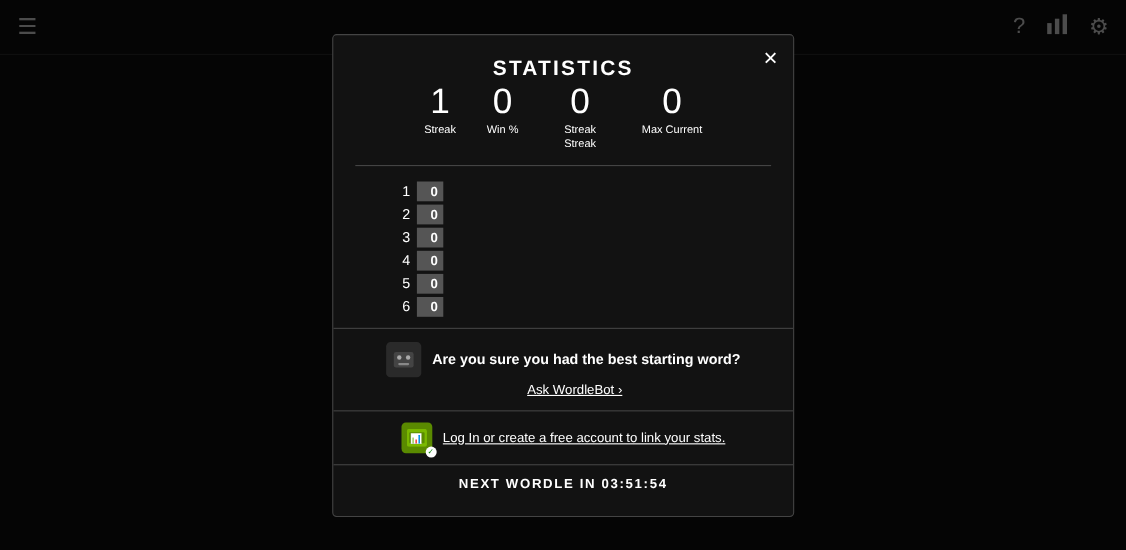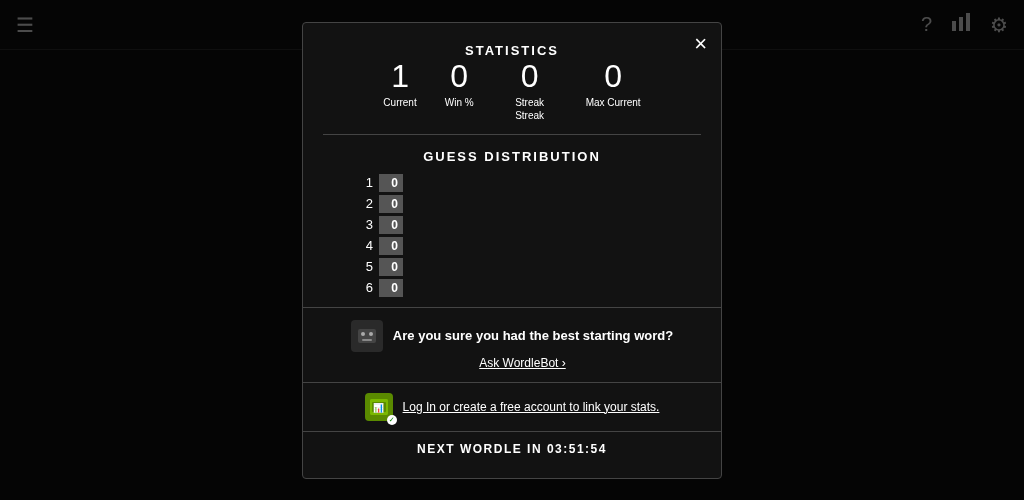--- a/index.html
+++ b/index.html
@@ -89,21 +89,21 @@
     }
 
     
     .stats-section {
       padding: 20px 20px 12px;
       text-align: center;
     }
 
     .stats-title {
       color: #fff;
-      font-size: 13px;
+      font-size: 19px;
       font-weight: 700;
       letter-spacing: 2px;
       margin-bottom: 2px;
     }
 
     .stats-row {
       display: flex;
       justify-content: center;
       gap: 28px;
     }
@@ -334,41 +334,40 @@
 <div class="modal-overlay">
   <div class="modal">
 
     <button class="modal-close">×</button>
 
     <div class="stats-section">
       <div class="stats-title">STATISTICS</div>
       <div class="stats-row">
         <div class="stat-item">
           <span class="stat-number">1</span>
-          <span class="stat-label">Current</span>
+          <span class="stat-label">Streak</span>
         </div>
         <div class="stat-item">
           <span class="stat-number">0</span>
           <span class="stat-label">Win %</span>
         </div>
         <div class="stat-item">
           <span class="stat-number">0</span>
           <span class="stat-label">Streak Streak</span>
         </div>
         <div class="stat-item">
           <span class="stat-number">0</span>
           <span class="stat-label">Max Current</span>
         </div>
       </div>
     </div>
 
     <div class="divider"></div>
 
     <div class="distribution-section">
-      <div class="distribution-title">GUESS DISTRIBUTION</div>
       <div class="distribution-rows">
         <div class="dist-row">
           <span class="dist-label">1</span>
           <div class="dist-bar-container">
             <div class="dist-bar" style="width:24px;">
               <span class="dist-bar-value">0</span>
             </div>
           </div>
         </div>
         <div class="dist-row">

